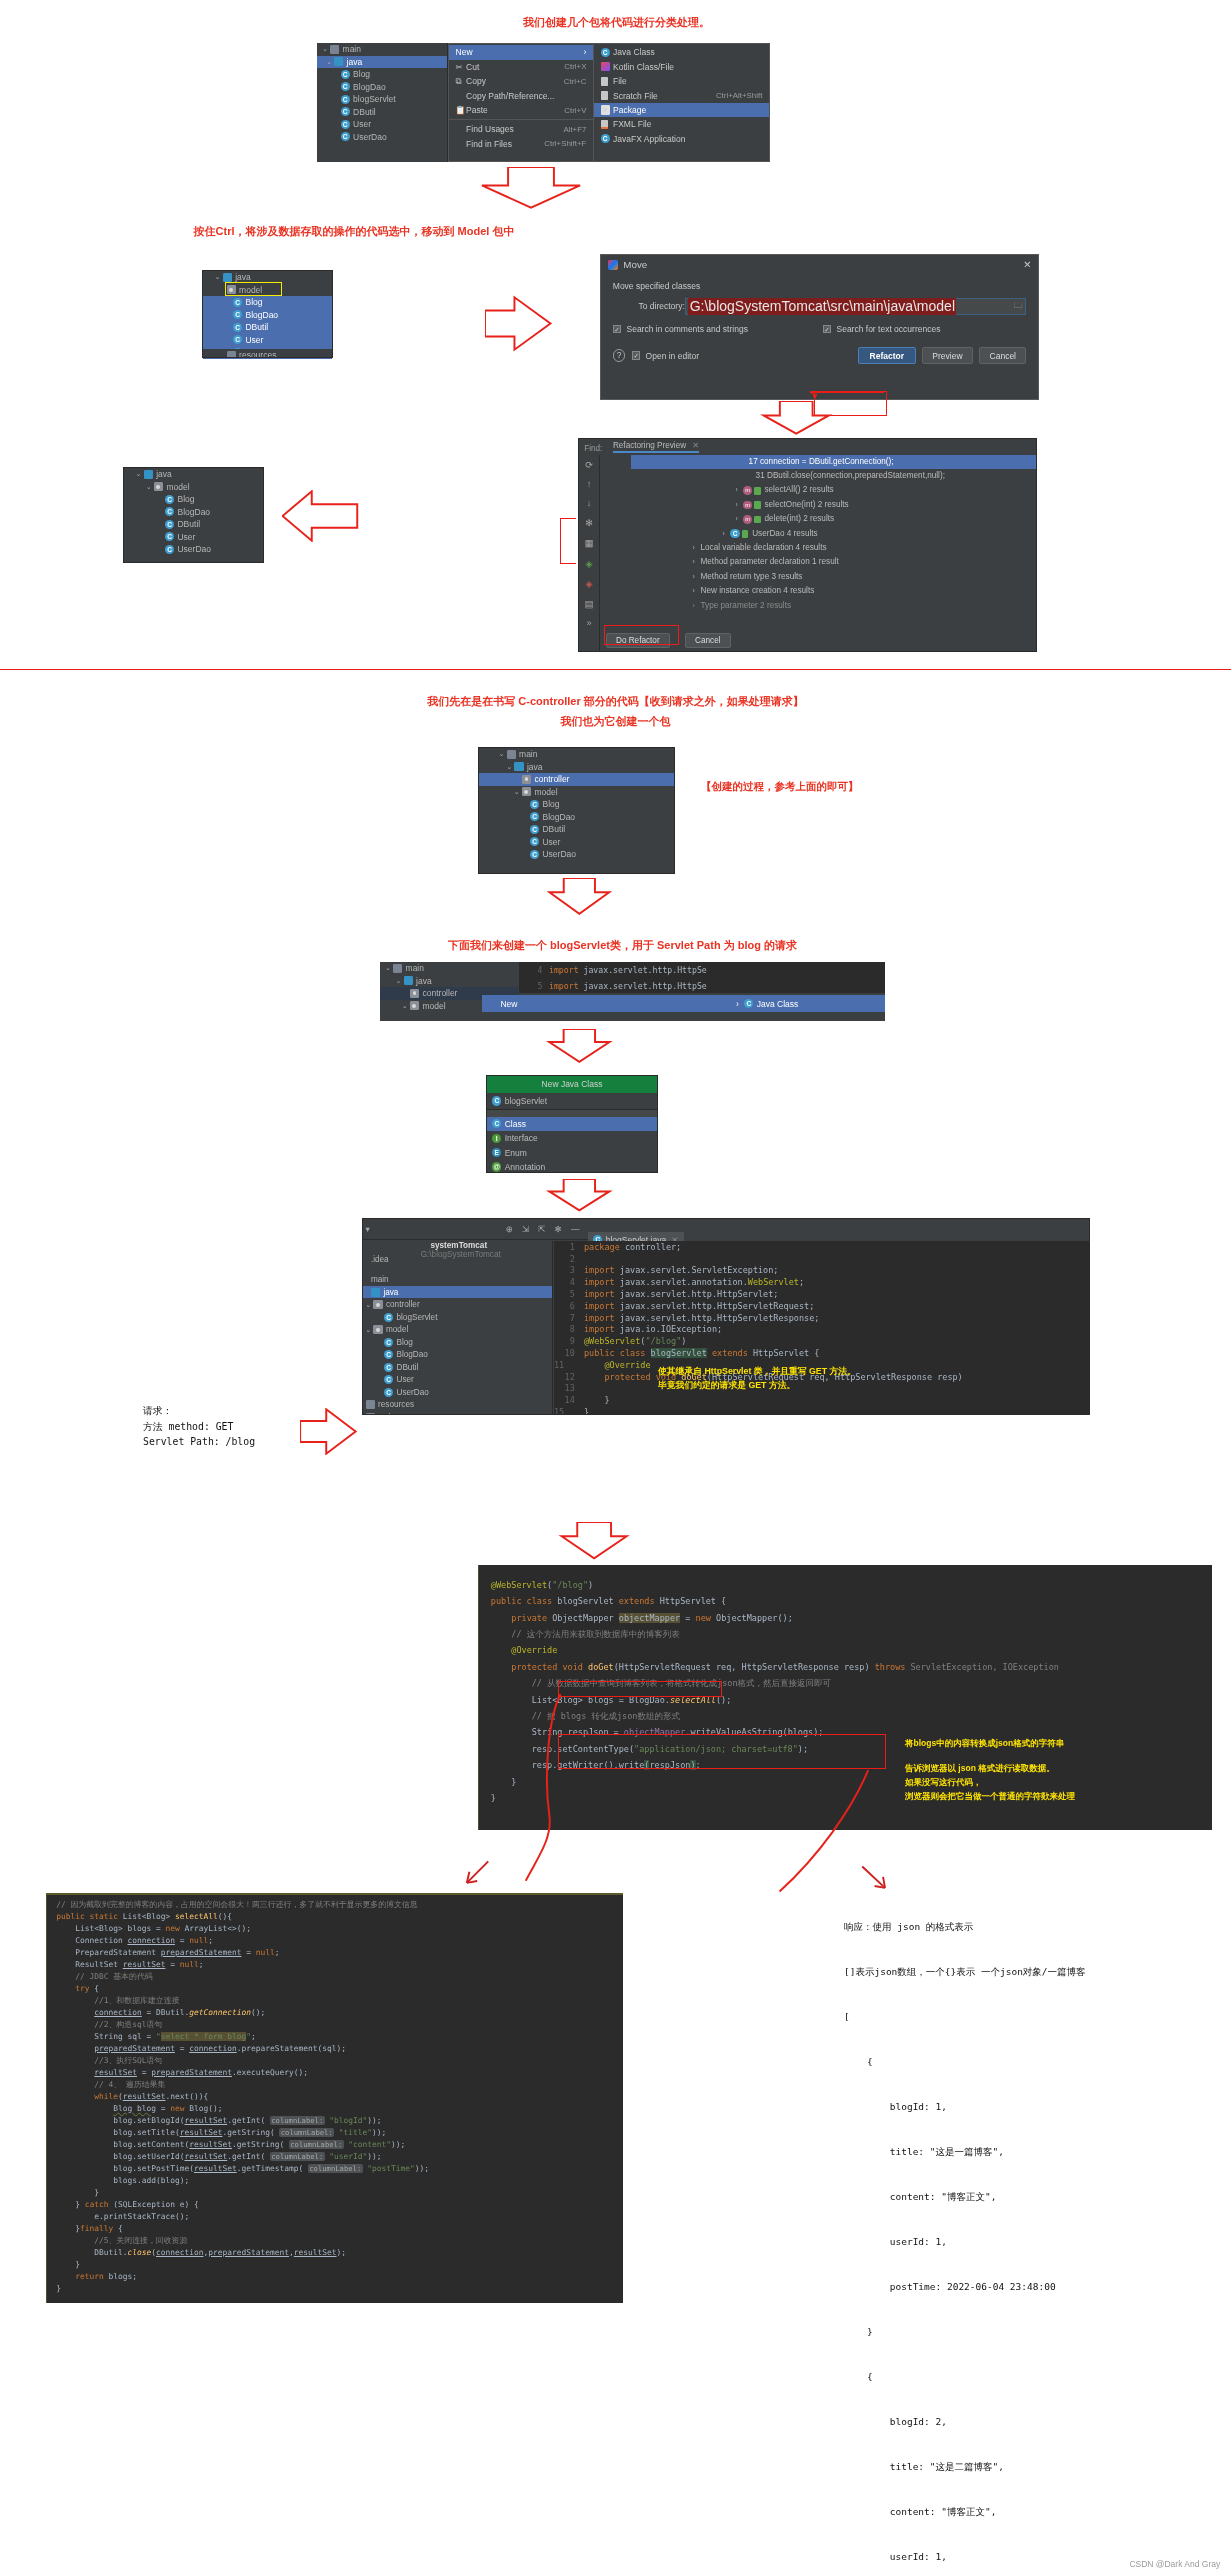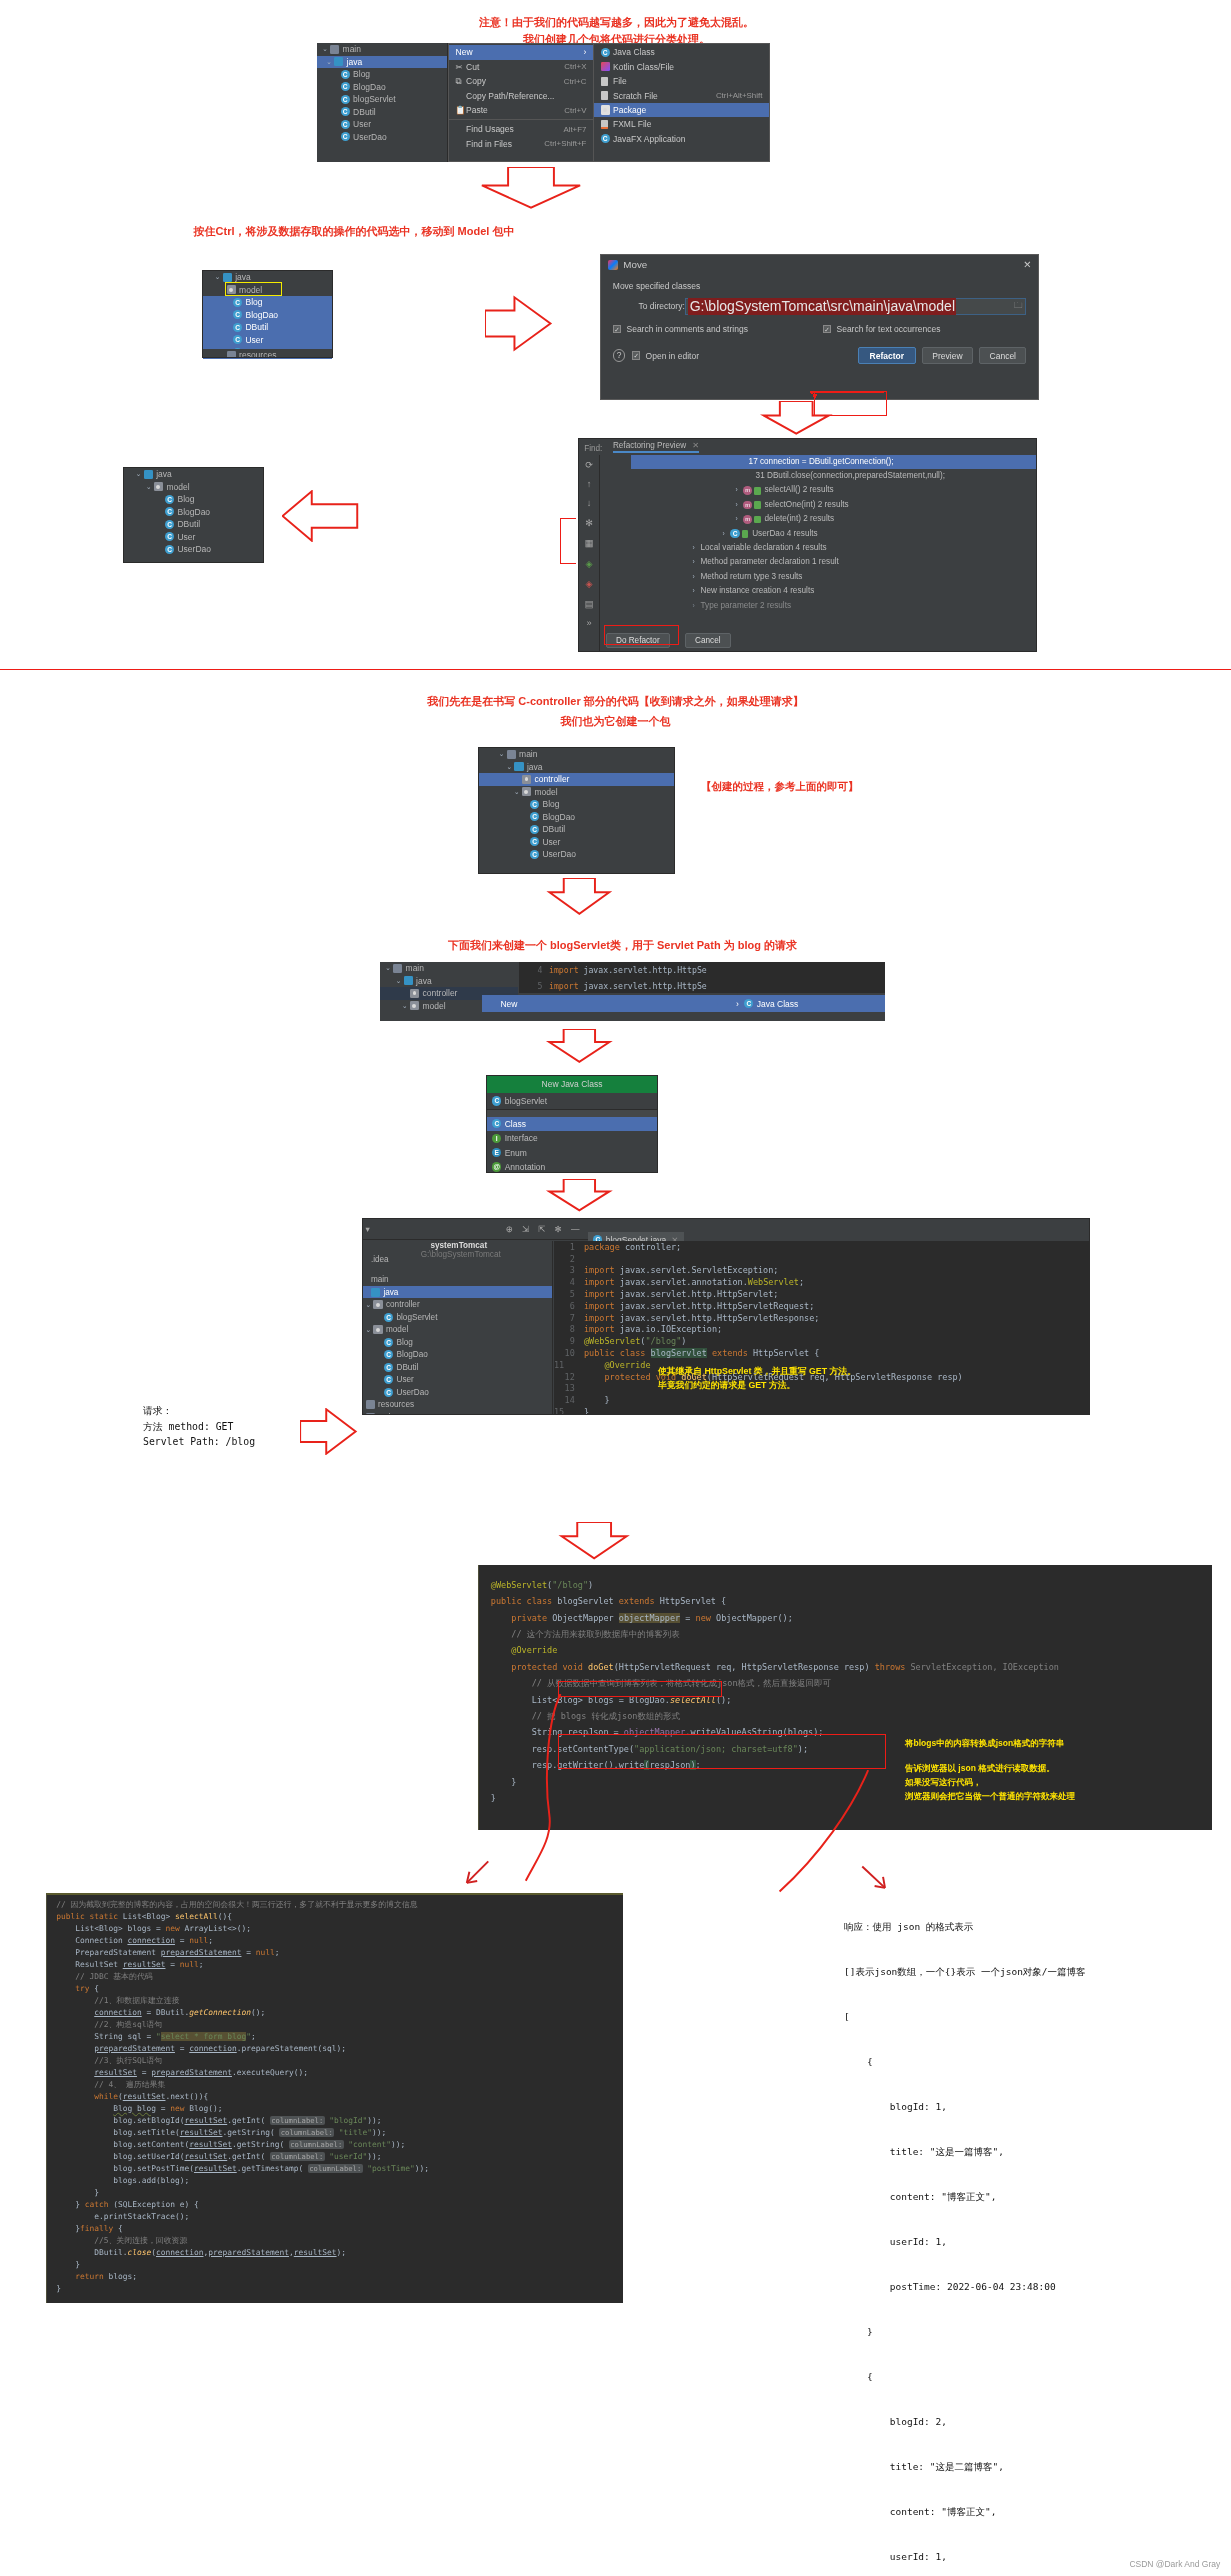--- a/index.html
+++ b/index.html
@@ -59,21 +59,20 @@
   .redbox { position:absolute; border:1.3px solid #ee1c16; }
   .yellowbox { position:absolute; border:1.3px solid #f5ec00; }
   .black-note { color:#111; font-family:"DejaVu Sans Mono", monospace; }
   .hrline { position:absolute; height:1.3px; background:#ee1c16; }
   .watermark { color:#9a9a9a; font-size:8.5px; }
 </style>
 </head>
 <body>
 
 <div class="abs red-note" style="left:197px; top:14.4px; width:839px; font-size:11px;">
-  <div>注意！由于我们的代码越写越多，因此为了避免太混乱。</div>
   <div>我们创建几个包将代码进行分类处理。</div>
 </div>
 
 <div class="abs tree" style="left:317px; top:43px; width:131px; height:119px; border-right:0.7px solid #2b2b2b;">
   <div class="row" style="padding-left:5.2px;">
     <span class="chev">⌄</span>
     <span class="ico ico-folder"></span>
     <span>main</span>
   </div>
   <div class="row sel" style="padding-left:9.2px;">

